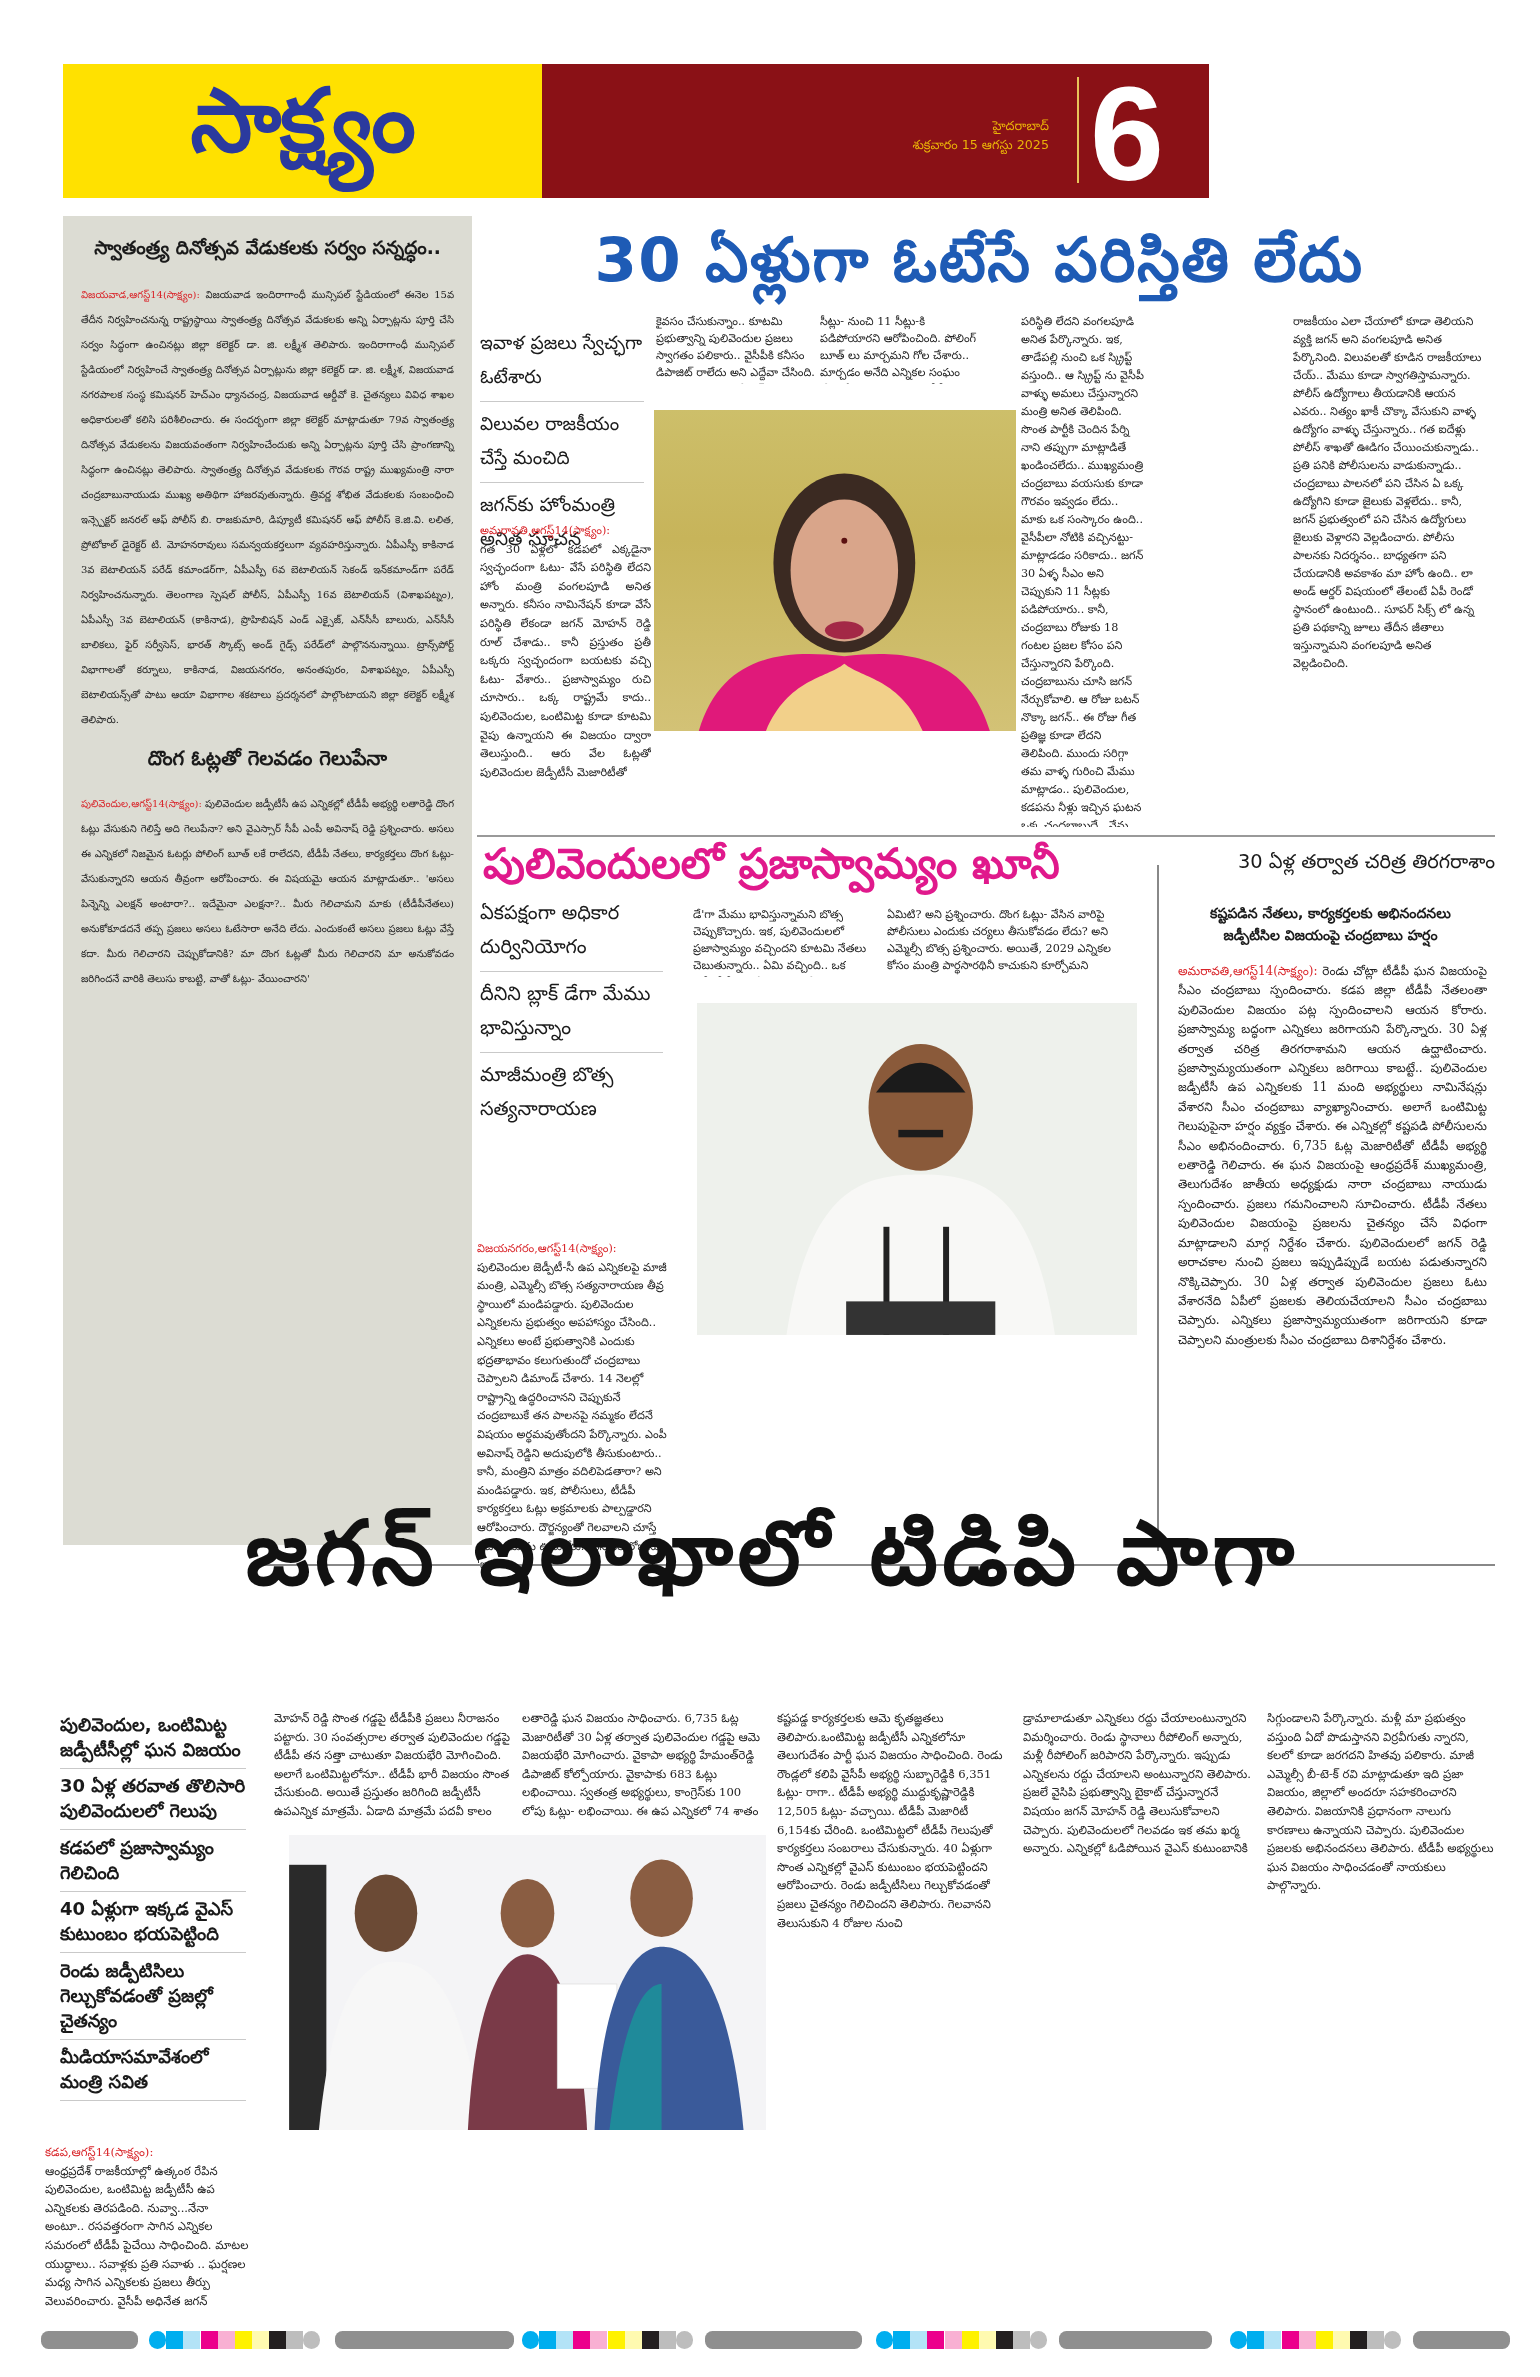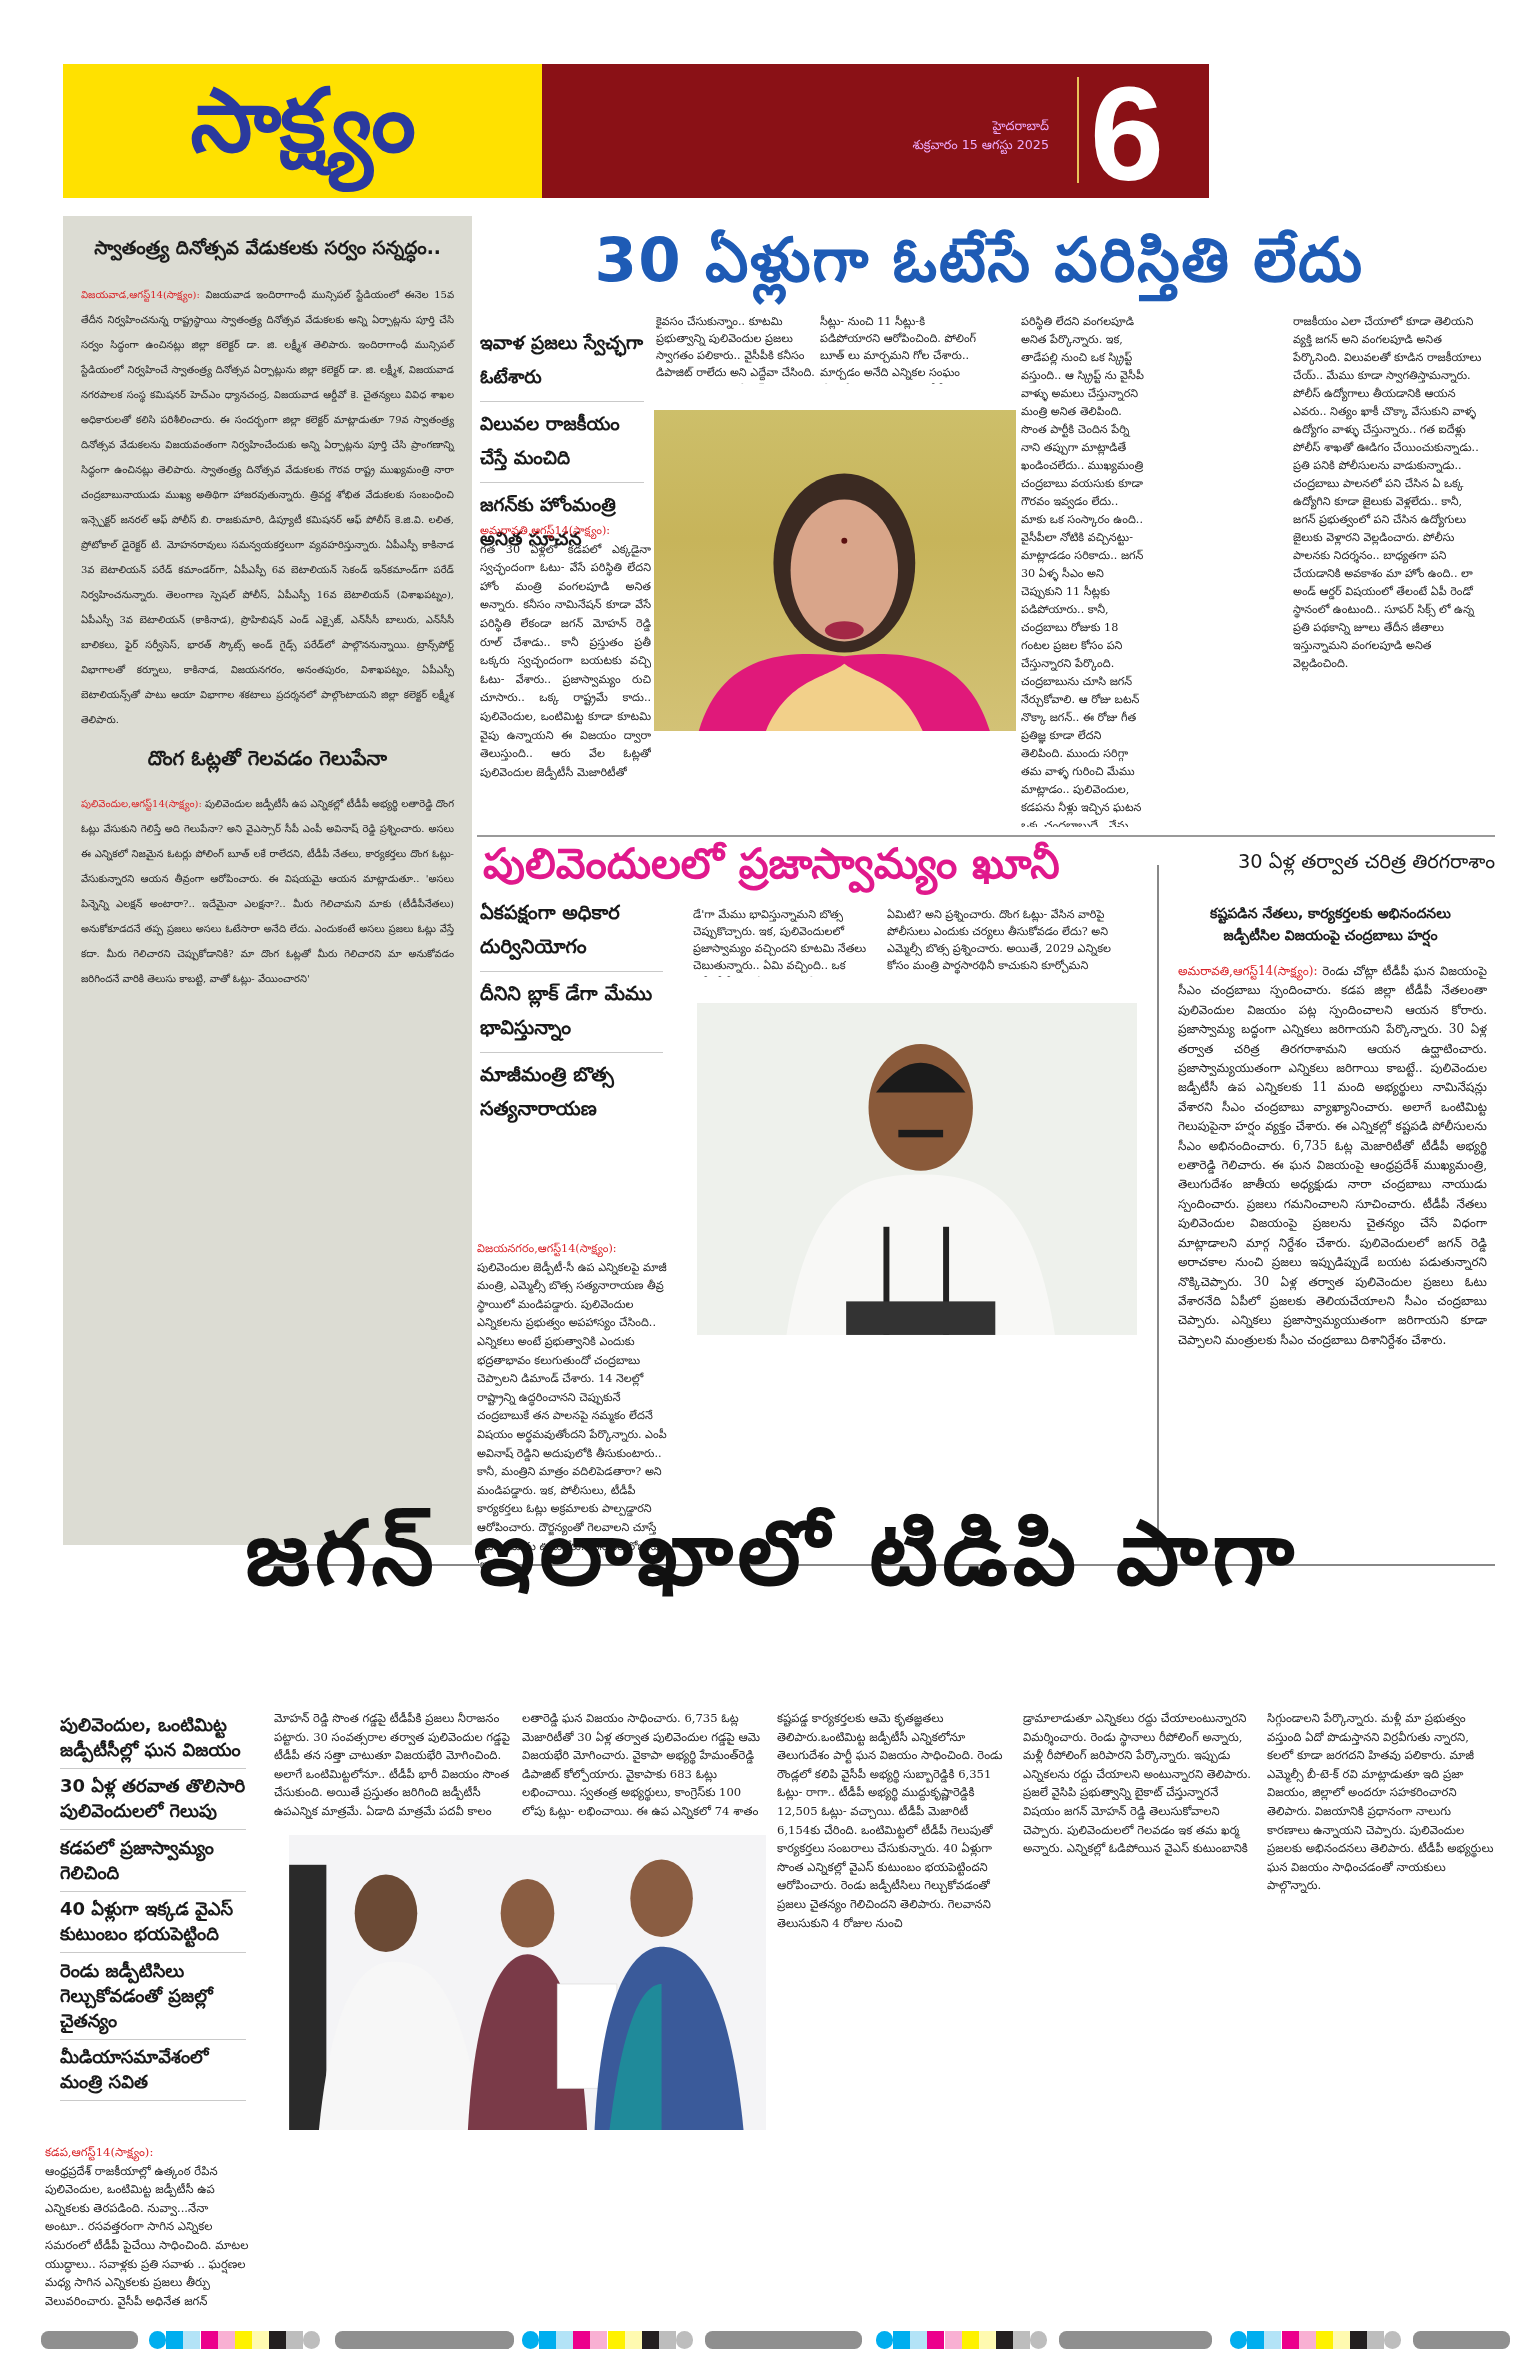--- a/index.html
+++ b/index.html
@@ -5,38 +5,38 @@
   * { box-sizing: border-box; margin: 0; padding: 0; }
   html, body { width: 1541px; height: 2377px; background: #ffffff; overflow: hidden; }
   body { position: relative; font-family: "DejaVu Sans", sans-serif; color: #1a1a1a; }
 
   
   .masthead { position: absolute; left: 63px; top: 64px; width: 1146px; height: 134px; display: flex; }
   .brand { width: 479px; height: 134px; background: #ffe100; display: flex; align-items: center; justify-content: center; }
   .brand span { font-family: "DejaVu Sans", sans-serif; font-weight: bold; font-size: 88px; color: #2b3a9e; letter-spacing: -1.5px; }
   .section-band { flex: 1; background: #8a1116; position: relative; display: flex; align-items: center; }
   .section-title { position: absolute; left: 168px; top: 9px; font-family: "DejaVu Sans", sans-serif; font-weight: bold; font-size: 78px; color: #ffffff; text-shadow: 3px 4.5px 4.5px rgba(0,0,0,.55); }
-  .dateline { position: absolute; right: 160px; top: 52px; text-align: right; color: #f0abfc; font-size: 12.7px; line-height: 19.4px; }
+  .dateline { position: absolute; right: 160px; top: 52px; text-align: right; color: #eab308; font-size: 12.7px; line-height: 19.4px; }
   .page-rule { position: absolute; right: 130px; top: 13.4px; width: 2.2px; height: 106px; background: #e8c45a; }
   .page-no { position: absolute; right: 45px; top: -6px; font-family: "Liberation Sans", sans-serif; font-weight: bold; font-size: 133px; color: #ffffff; }
 
   
   .col-text { font-family: "DejaVu Serif", serif; font-size: 10px; line-height: 25px; color: #222; text-align: justify; }
   .dl { color: #d9252a; }
   .photo { position: absolute; overflow: hidden; }
 
   
   .sidebar { position: absolute; left: 63px; top: 216px; width: 409px; height: 1329px; background: #dcdcd3; padding: 16.4px 18px; }
   .sidebar h3 { font-size: 18.6px; font-weight: bold; text-align: center; margin: 4.5px 0 19.4px; }
   .sidebar .subhead { font-size: 20px; font-weight: bold; text-align: center; margin: 13.4px 0 16.4px; }
 
   
   .head-blue { position: absolute; left: 483px; top: 224px; width: 992px; text-align: center; font-family: "DejaVu Sans", sans-serif; font-weight: bold; font-size: 61px; color: #1e5bb5; letter-spacing: 1.5px; }
   .decks { position: absolute; left: 480px; top: 321px; width: 164px; }
-  .deck { font-family: "DejaVu Sans", sans-serif; font-weight: bold; font-size: 18.6px; line-height: 34px; padding: 4.5px 0 7.5px; border-bottom: 1.5px solid #c9c9c9; }
+  .deck { font-family: "DejaVu Sans", sans-serif; font-weight: normal; font-size: 18.6px; line-height: 34px; padding: 4.5px 0 7.5px; border-bottom: 1.5px solid #c9c9c9; }
   .deck:last-child { border-bottom: none; }
 
   .pink-head { position: absolute; left: 483px; top: 839px; width: 656px; font-weight: bold; font-size: 42px; color: #e0198c; }
   .topic-right { position: absolute; left: 1167px; top: 850px; width: 328px; text-align: right; font-weight: normal; font-size: 19.4px; }
   .topic-right-sub { position: absolute; left: 1174px; top: 902px; width: 313px; text-align: center; font-size: 14px; line-height: 22.4px; font-weight: bold; }
 
   .vrule { position: absolute; width: 1.5px; background: #888; }
   .hrule { position: absolute; height: 1.5px; background: #999; }
 
   .big-black { position: absolute; left: 45px; top: 1500px; width: 1454px; text-align: center; font-family: "DejaVu Serif", serif; font-weight: bold; font-size: 89px; color: #111; letter-spacing: 4.5px; }

